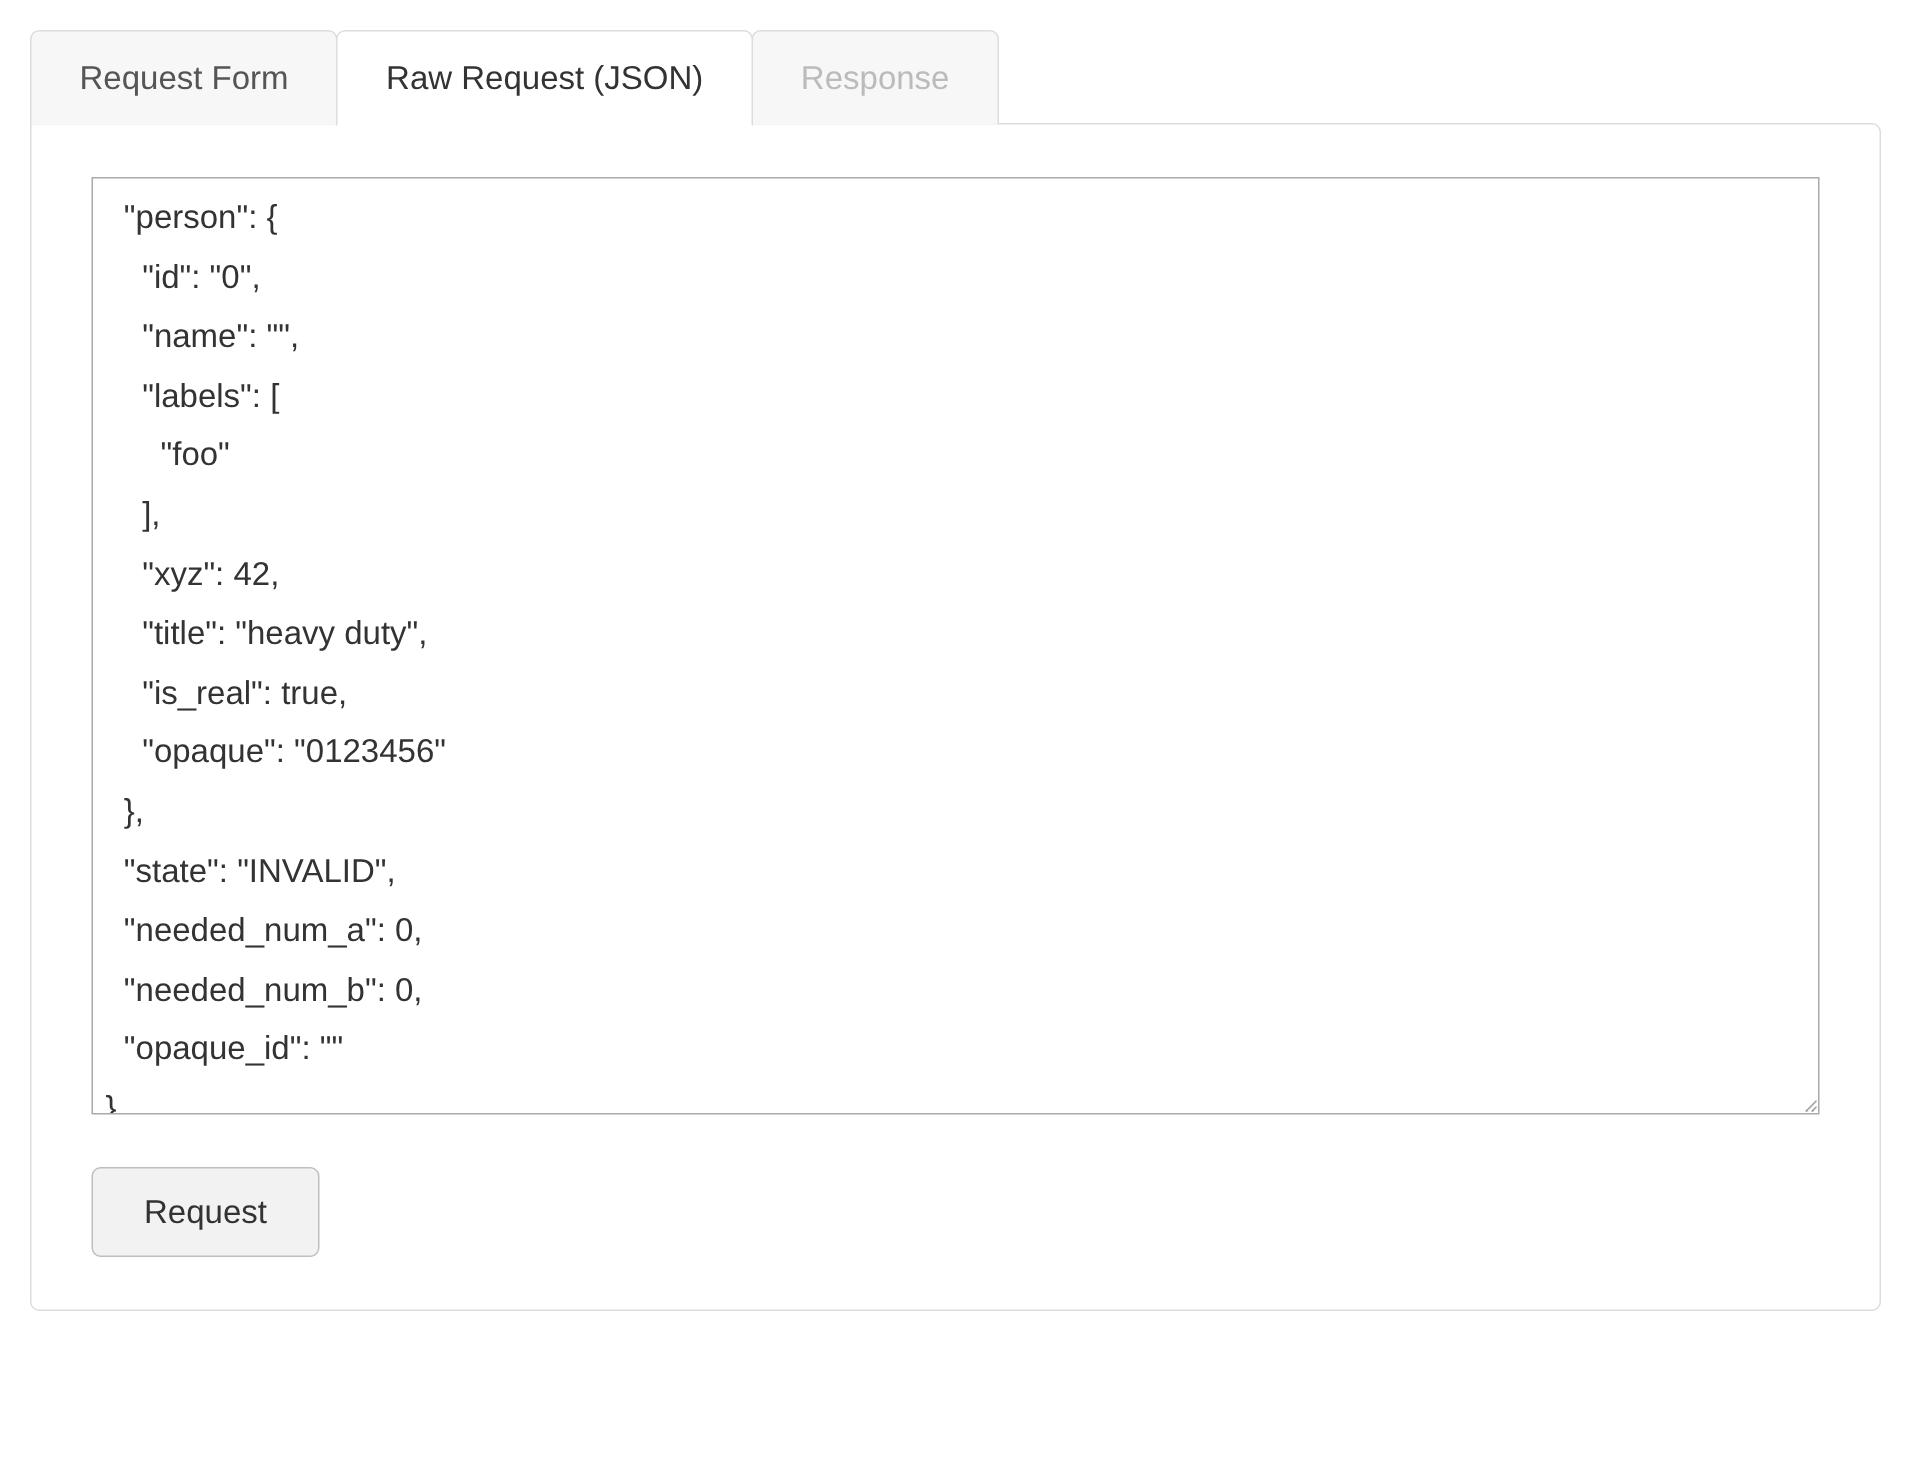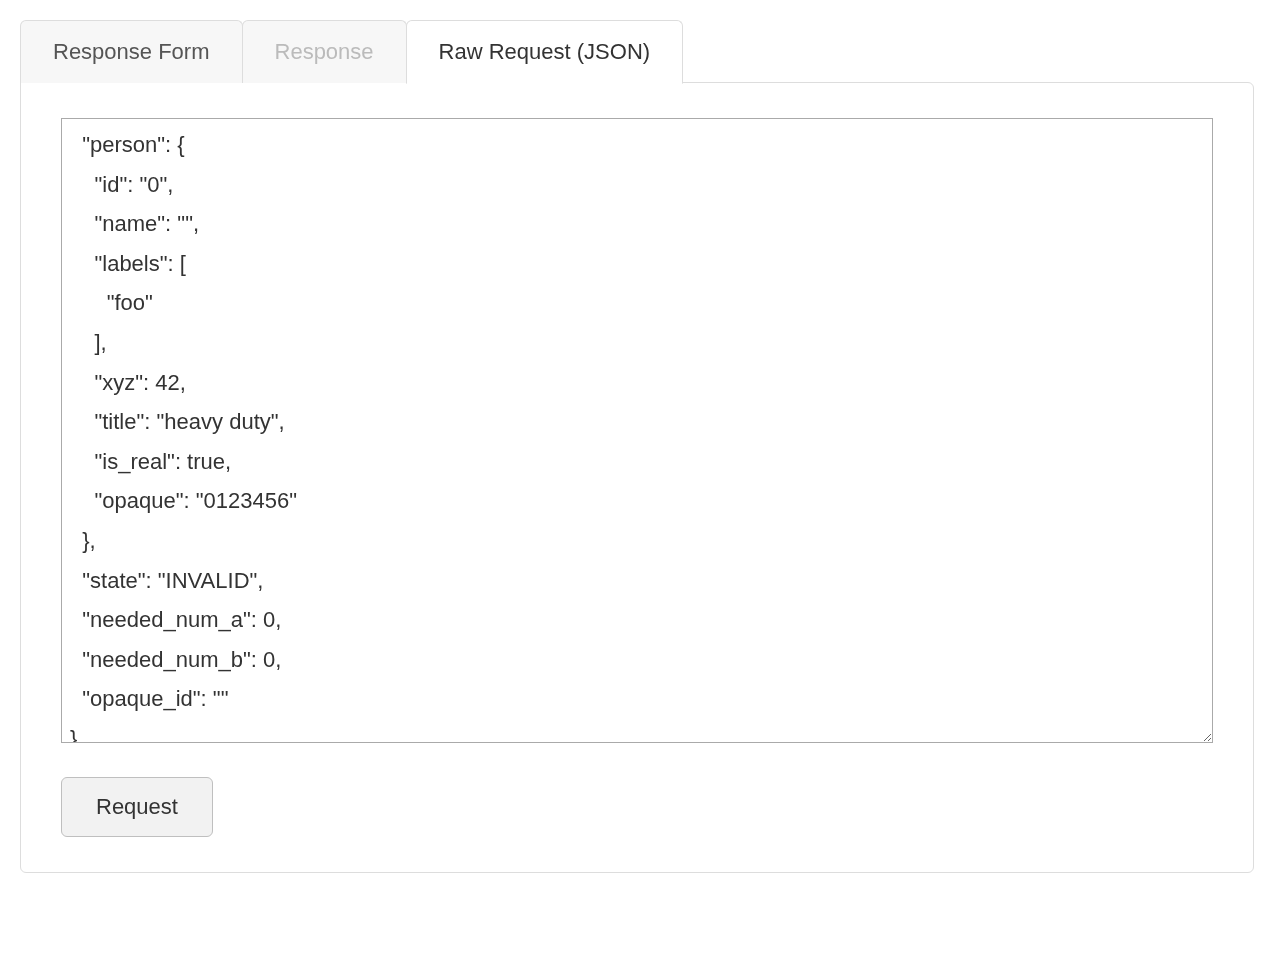--- a/index.html
+++ b/index.html
@@ -77,23 +77,23 @@
       border: 1px solid #bfbfbf;
       border-radius: 6px;
       cursor: pointer;
     }
   </style>
 </head>
 <body>
 
 <div class="container">
   <div class="tabs">
-    <div class="tab">Response Form</div>
+    <div class="tab">Request Form</div>
+    <div class="tab active">Raw Request (JSON)</div>
     <div class="tab disabled">Response</div>
-    <div class="tab active">Raw Request (JSON)</div>
   </div>
 
   <div class="panel">
     <textarea class="json-textarea" spellcheck="false" style="">  "person": {
     "id": "0",
     "name": "",
     "labels": [
       "foo"
     ],
     "xyz": 42,

